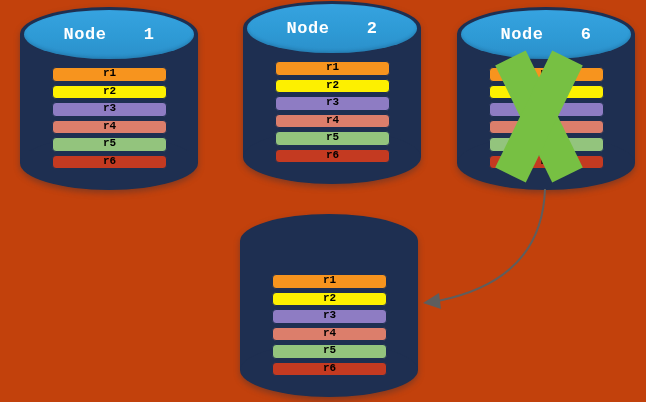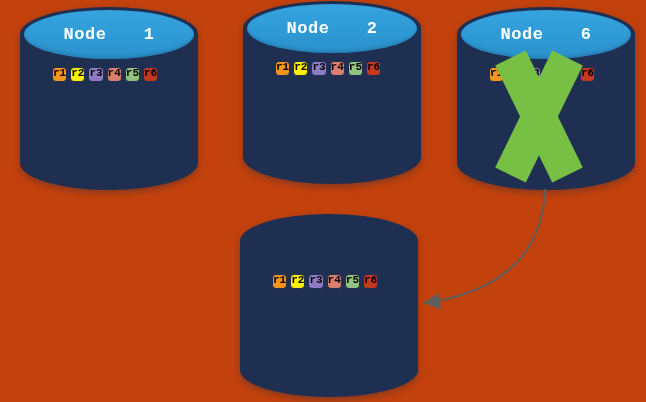--- a/index.html
+++ b/index.html
@@ -60,20 +60,21 @@
     letter-spacing: 0.5px;
     word-spacing: 8px;
     white-space: pre;
   }
   .rows {
     position: absolute;
     left: 32px;
     top: 60px;
     width: 115px;
     display: flex;
+    flex-direction: column;
     gap: 3px;
   }
   .row {
     box-sizing: border-box;
     height: 14.5px;
     border: 1.5px solid #1E2F51;
     border-radius: 4px;
     text-align: center;
     font-size: 11px;
     font-weight: bold;

